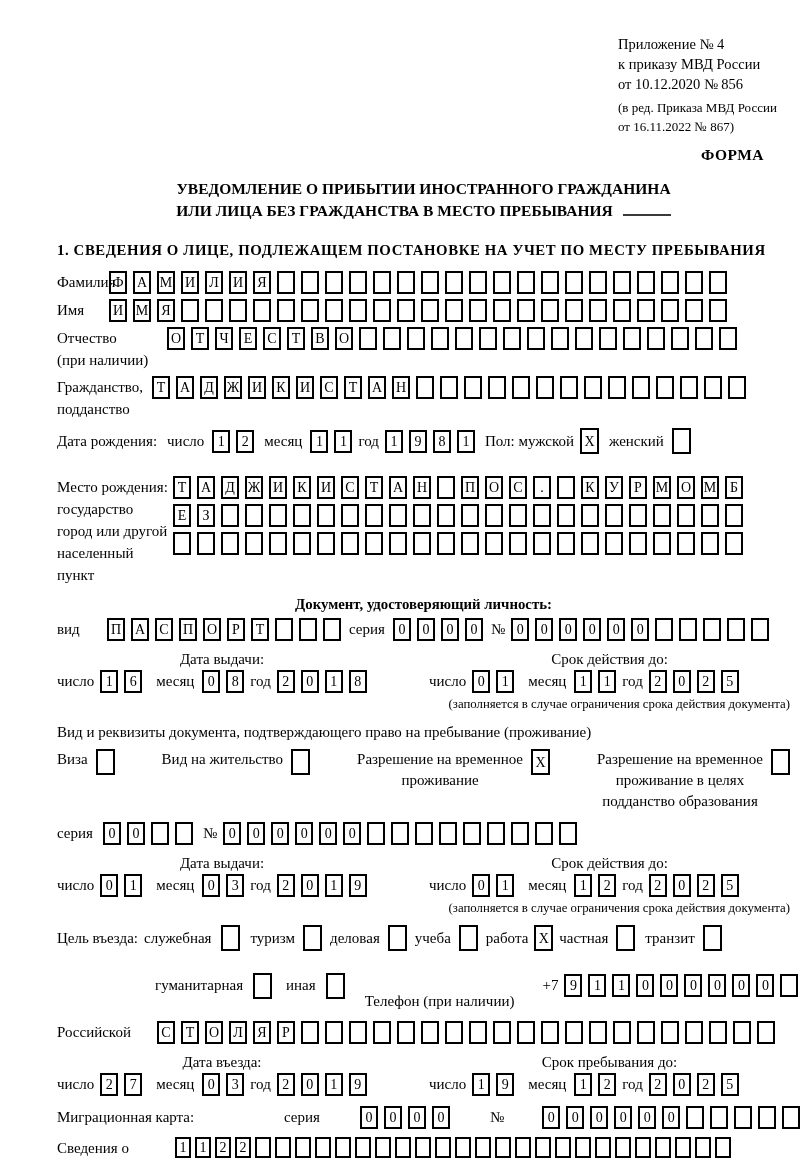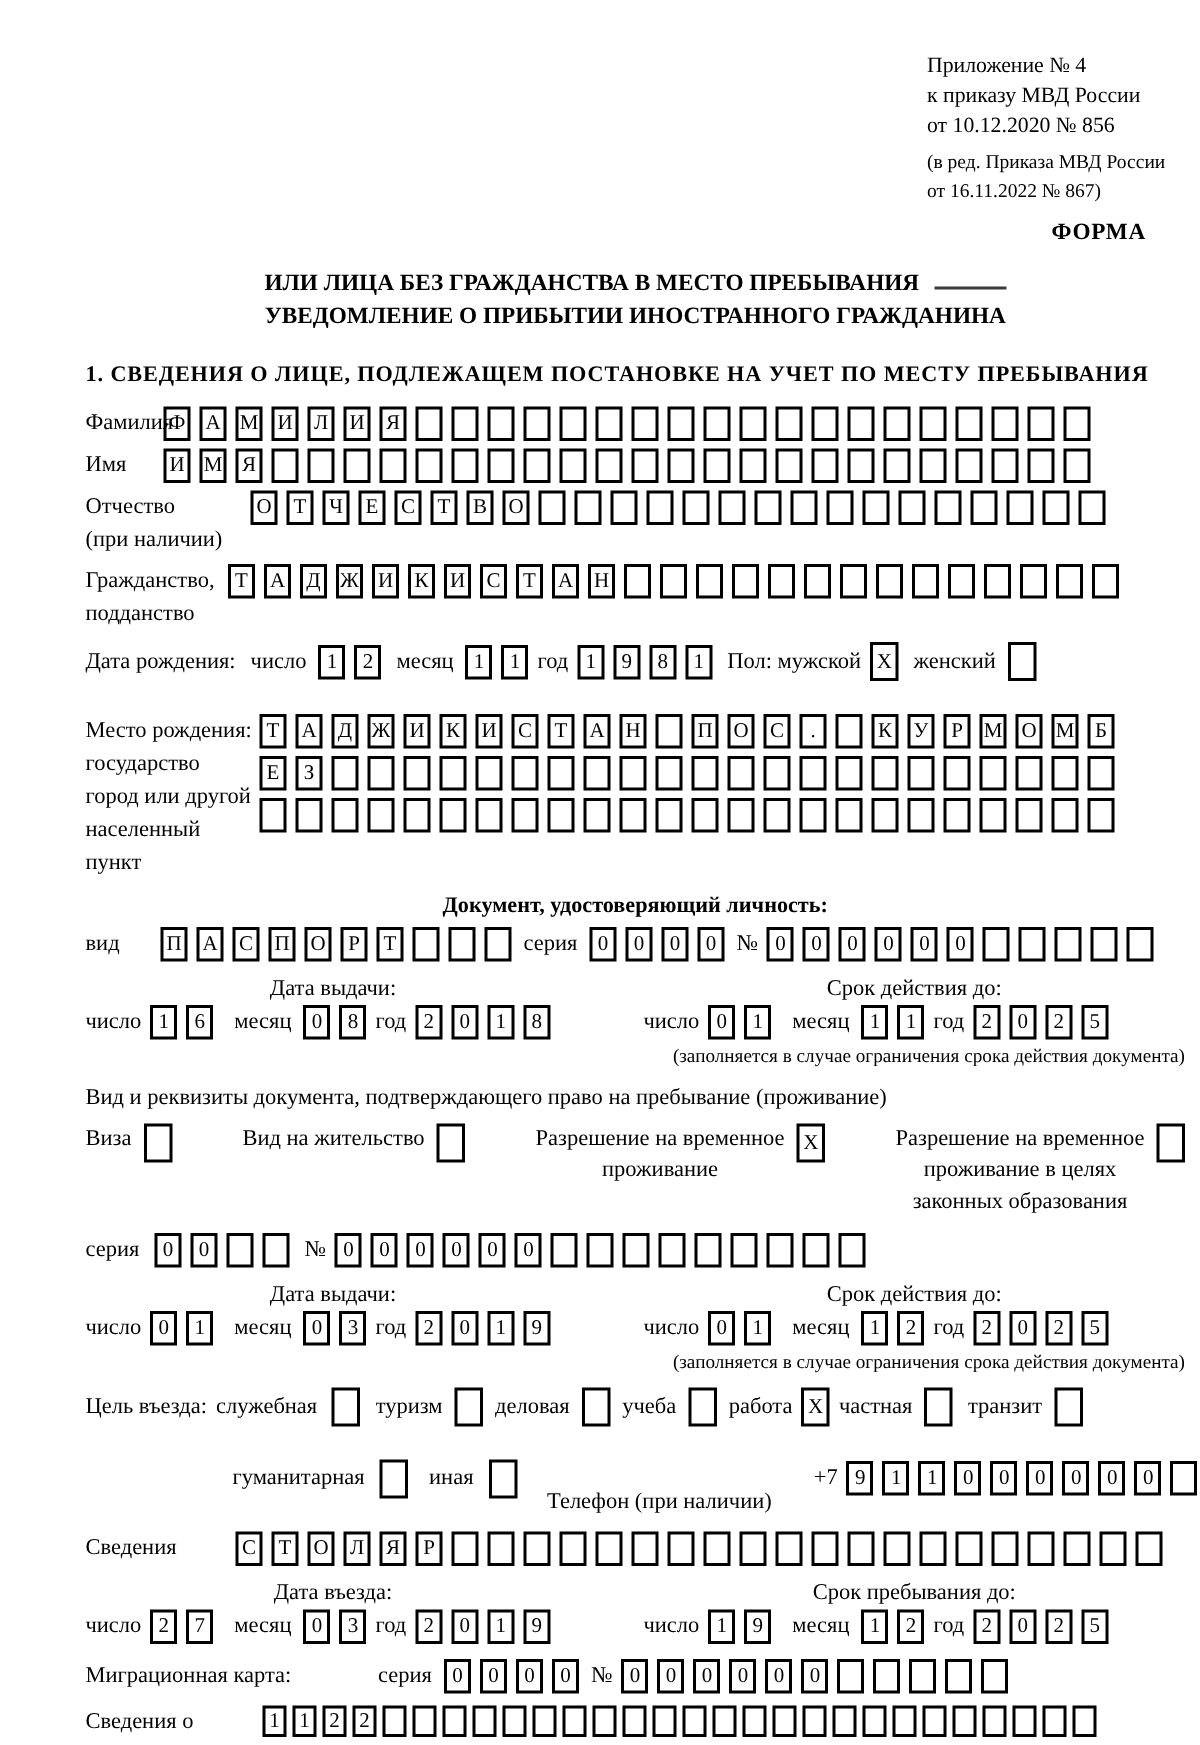--- a/index.html
+++ b/index.html
@@ -70,22 +70,22 @@
     <div>Приложение № 4</div>
     <div>к приказу МВД России</div>
     <div>от 10.12.2020 № 856</div>
     <div class="gap"></div>
     <div class="small">(в ред. Приказа МВД России</div>
     <div class="small">от 16.11.2022 № 867)</div>
   </div>
   <div class="forma">ФОРМА</div>
 
   <div class="title">
+    <div>УВЕДОМЛЕНИЕ О ПРИБЫТИИ ИНОСТРАННОГО ГРАЖДАНИНА</div>
     <div><span>ИЛИ ЛИЦА БЕЗ ГРАЖДАНСТВА В МЕСТО ПРЕБЫВАНИЯ</span><span class="blank-underline"></span></div>
-    <div>УВЕДОМЛЕНИЕ О ПРИБЫТИИ ИНОСТРАННОГО ГРАЖДАНИНА</div>
   </div>
 
   <div class="sec">1. СВЕДЕНИЯ О ЛИЦЕ, ПОДЛЕЖАЩЕМ ПОСТАНОВКЕ НА УЧЕТ ПО МЕСТУ ПРЕБЫВАНИЯ</div>
 
   <div class="frow" style="margin-top:12px;">
     <span class="lbl w52">Фамилия</span>
     <span class="cells">
         <span class="cell">Ф</span>
         <span class="cell">А</span>
         <span class="cell">М</span>
@@ -441,21 +441,21 @@
         <div>проживание</div>
       </span>
       <span class="chkbox ml12">
           <span class="cell">X</span>
         </span>
     </span>
     <span class="permit-group">
       <span class="permit-text">
         <div>Разрешение на временное</div>
         <div>проживание в целях</div>
-        <div>законных образования</div>
+        <div>подданство образования</div>
       </span>
       <span class="chkbox ml12">
           <span class="cell"></span>
         </span>
     </span>
   </div>
 
   <div class="frow" style="margin-top:10px;">
     <span class="lbl mr10">серия</span>
     <span class="cells mr10">
@@ -583,21 +583,21 @@
         <span class="cell">0</span>
         <span class="cell">0</span>
         <span class="cell">0</span>
         <span class="cell">0</span>
         <span class="cell">0</span>
         <span class="cell"></span>
       </span>
   </div>
 
   <div class="frow" style="margin-top:9px;">
-    <span class="lbl" style="width:100px;">Сведения</span>
+    <span class="lbl" style="width:100px;">Российской</span>
     <span class="cells">
         <span class="cell">С</span>
         <span class="cell">Т</span>
         <span class="cell">О</span>
         <span class="cell">Л</span>
         <span class="cell">Я</span>
         <span class="cell">Р</span>
         <span class="cell"></span>
         <span class="cell"></span>
         <span class="cell"></span>
@@ -661,21 +661,21 @@
         <span class="cells">
             <span class="cell">2</span>
             <span class="cell">0</span>
             <span class="cell">2</span>
             <span class="cell">5</span>
           </span>
       </div>
     </div>
   </div>
 
-  <div class="frow" style="margin-top:10px;">
+  <div class="frow" style="margin-top:10px;gap:32px;">
     <span class="lbl" style="width:195px;">Миграционная карта:</span>
     <span class="lbl mr8">серия</span>
     <span class="cells mr8">
         <span class="cell">0</span>
         <span class="cell">0</span>
         <span class="cell">0</span>
         <span class="cell">0</span>
       </span>
     <span class="lbl mr6">№</span>
     <span class="cells">

